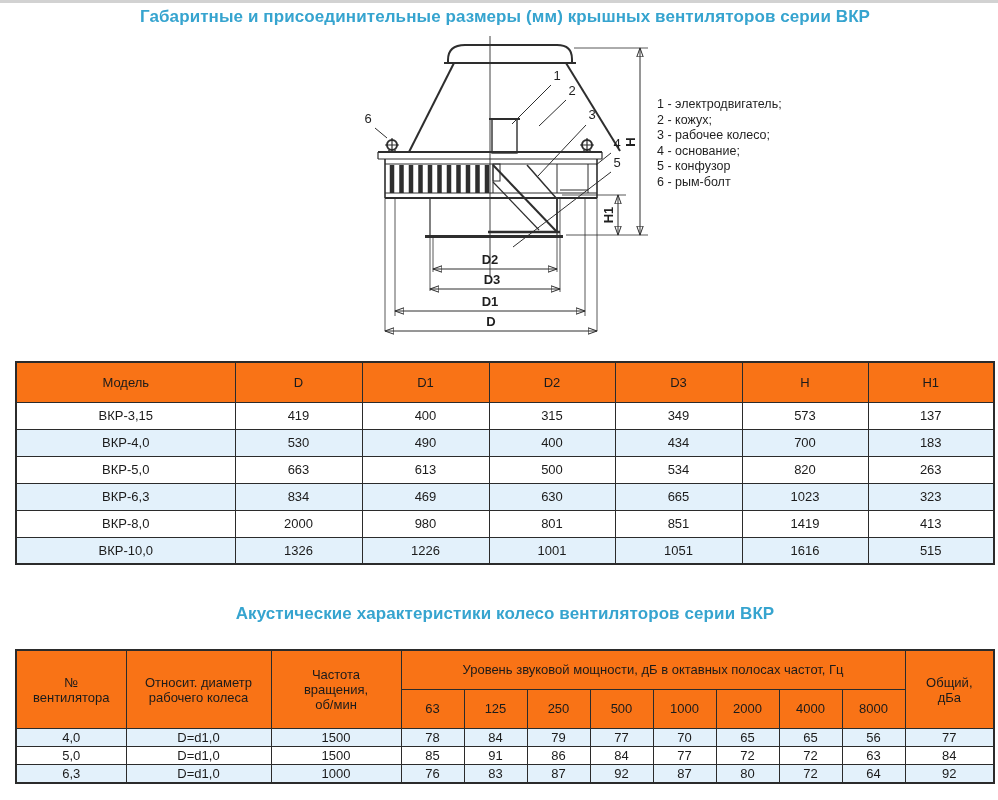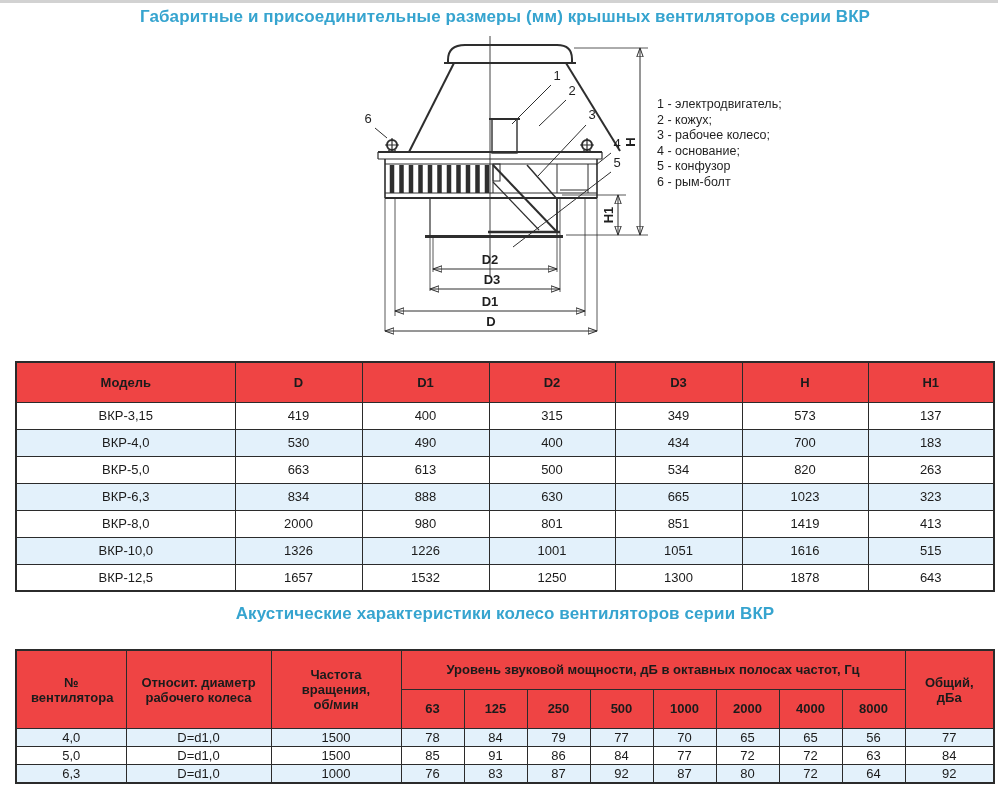--- a/index.html
+++ b/index.html
@@ -26,21 +26,21 @@
   }
 
   
   table {
     border-collapse:collapse; table-layout:fixed; width:978px;
     font-size:13px; color:#1b1b1b; border:2px solid #2b2b2b;
   }
   th, td {
     border:1px solid #2b2b2b; text-align:center; vertical-align:middle; padding:1px 4px;
   }
-  thead th { background:#ef4444; font-weight:bold; }
+  thead th { background:#f97316; font-weight:normal; }
   .tblwrap { position:absolute; left:15px; }
   #dim-table-wrap { top:358px; }
   #ac-table-wrap  { top:646px; }
   #dim-table thead tr { height:40px; }
   #dim-table tbody tr { height:27px; }
   #dim-table tbody tr:nth-child(even) td { background:#e3f1fb; }
   #ac-table thead tr { height:34px; }
   #ac-table tbody tr { height:15px; }
   #ac-table tbody tr:nth-child(odd) td { background:#e3f1fb; }
   #ac-table th.pad-narrow { padding:12px 14px; }
@@ -204,21 +204,21 @@
           <td>663</td>
           <td>613</td>
           <td>500</td>
           <td>534</td>
           <td>820</td>
           <td>263</td>
         </tr>
         <tr>
           <td>ВКР-6,3</td>
           <td>834</td>
-          <td>888</td>
+          <td>469</td>
           <td>630</td>
           <td>665</td>
           <td>1023</td>
           <td>323</td>
         </tr>
         <tr>
           <td>ВКР-8,0</td>
           <td>2000</td>
           <td>980</td>
           <td>801</td>
@@ -227,29 +227,20 @@
           <td>413</td>
         </tr>
         <tr>
           <td>ВКР-10,0</td>
           <td>1326</td>
           <td>1226</td>
           <td>1001</td>
           <td>1051</td>
           <td>1616</td>
           <td>515</td>
-        </tr>
-        <tr>
-          <td>ВКР-12,5</td>
-          <td>1657</td>
-          <td>1532</td>
-          <td>1250</td>
-          <td>1300</td>
-          <td>1878</td>
-          <td>643</td>
         </tr>
       </tbody>
     </table>
   </div>
 
   <div class="title" id="title-acoustic">Акустические характеристики колесо вентиляторов серии ВКР</div>
 
   <div class="tblwrap" id="ac-table-wrap">
     <table id="ac-table">
       <colgroup>

